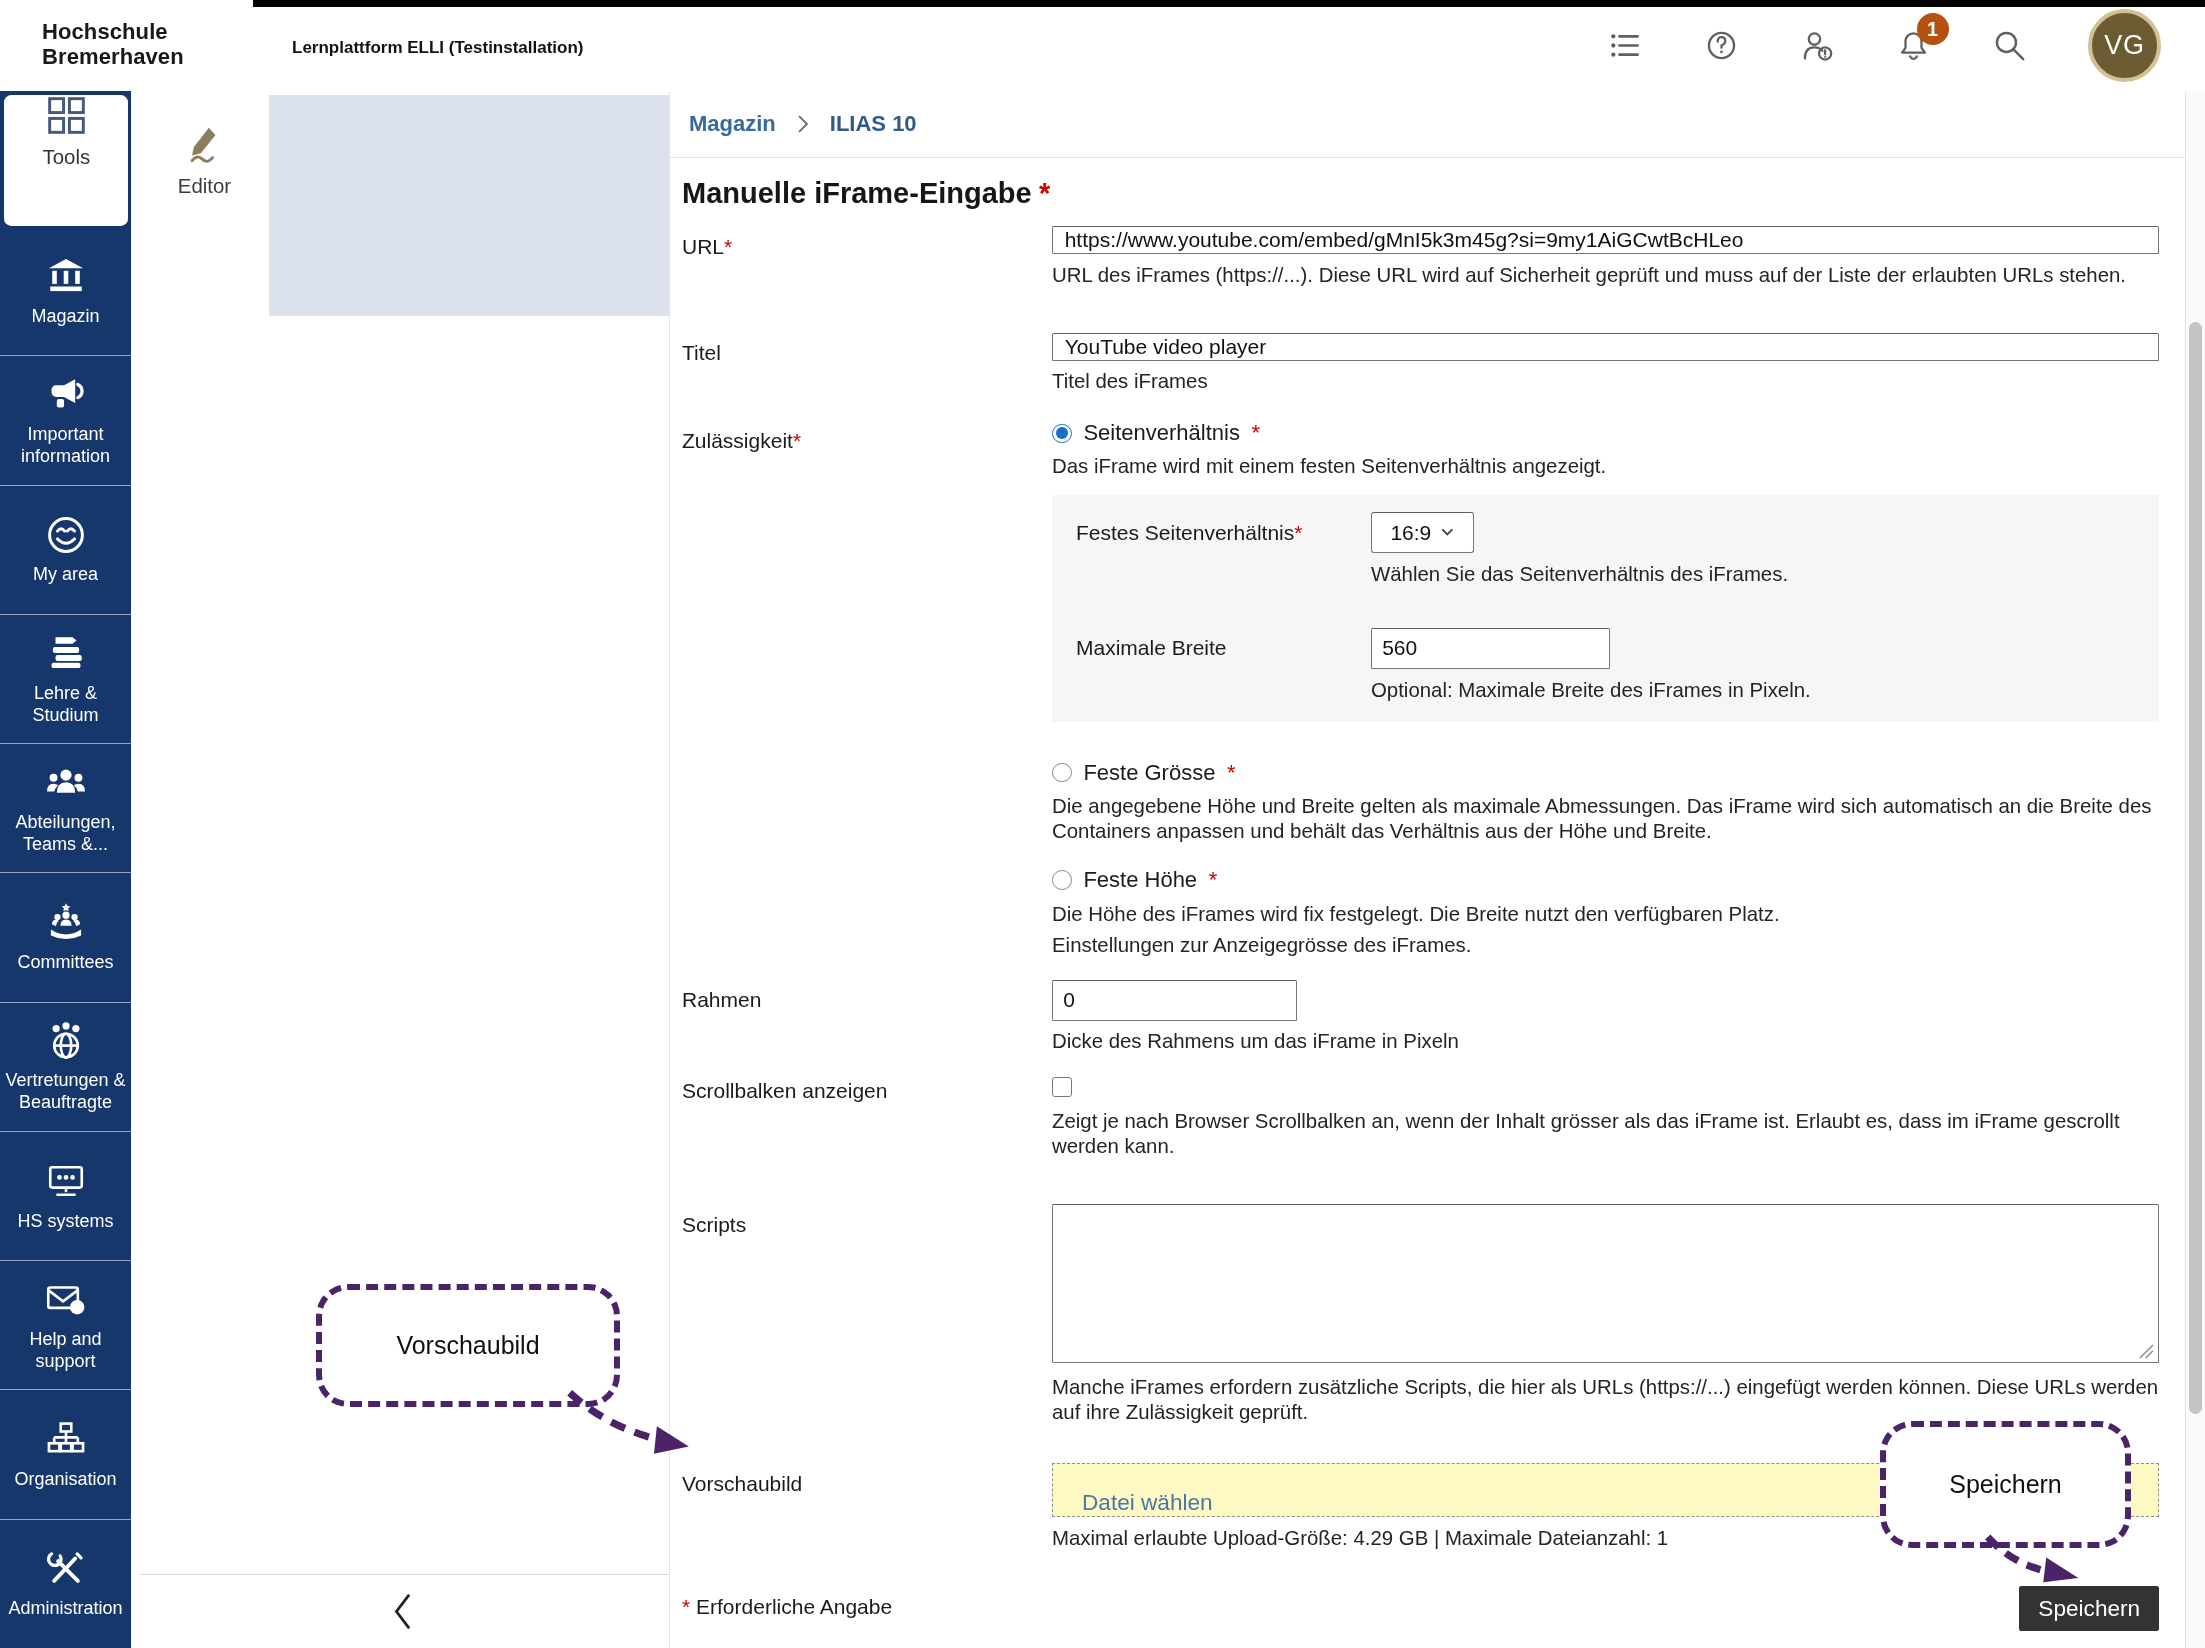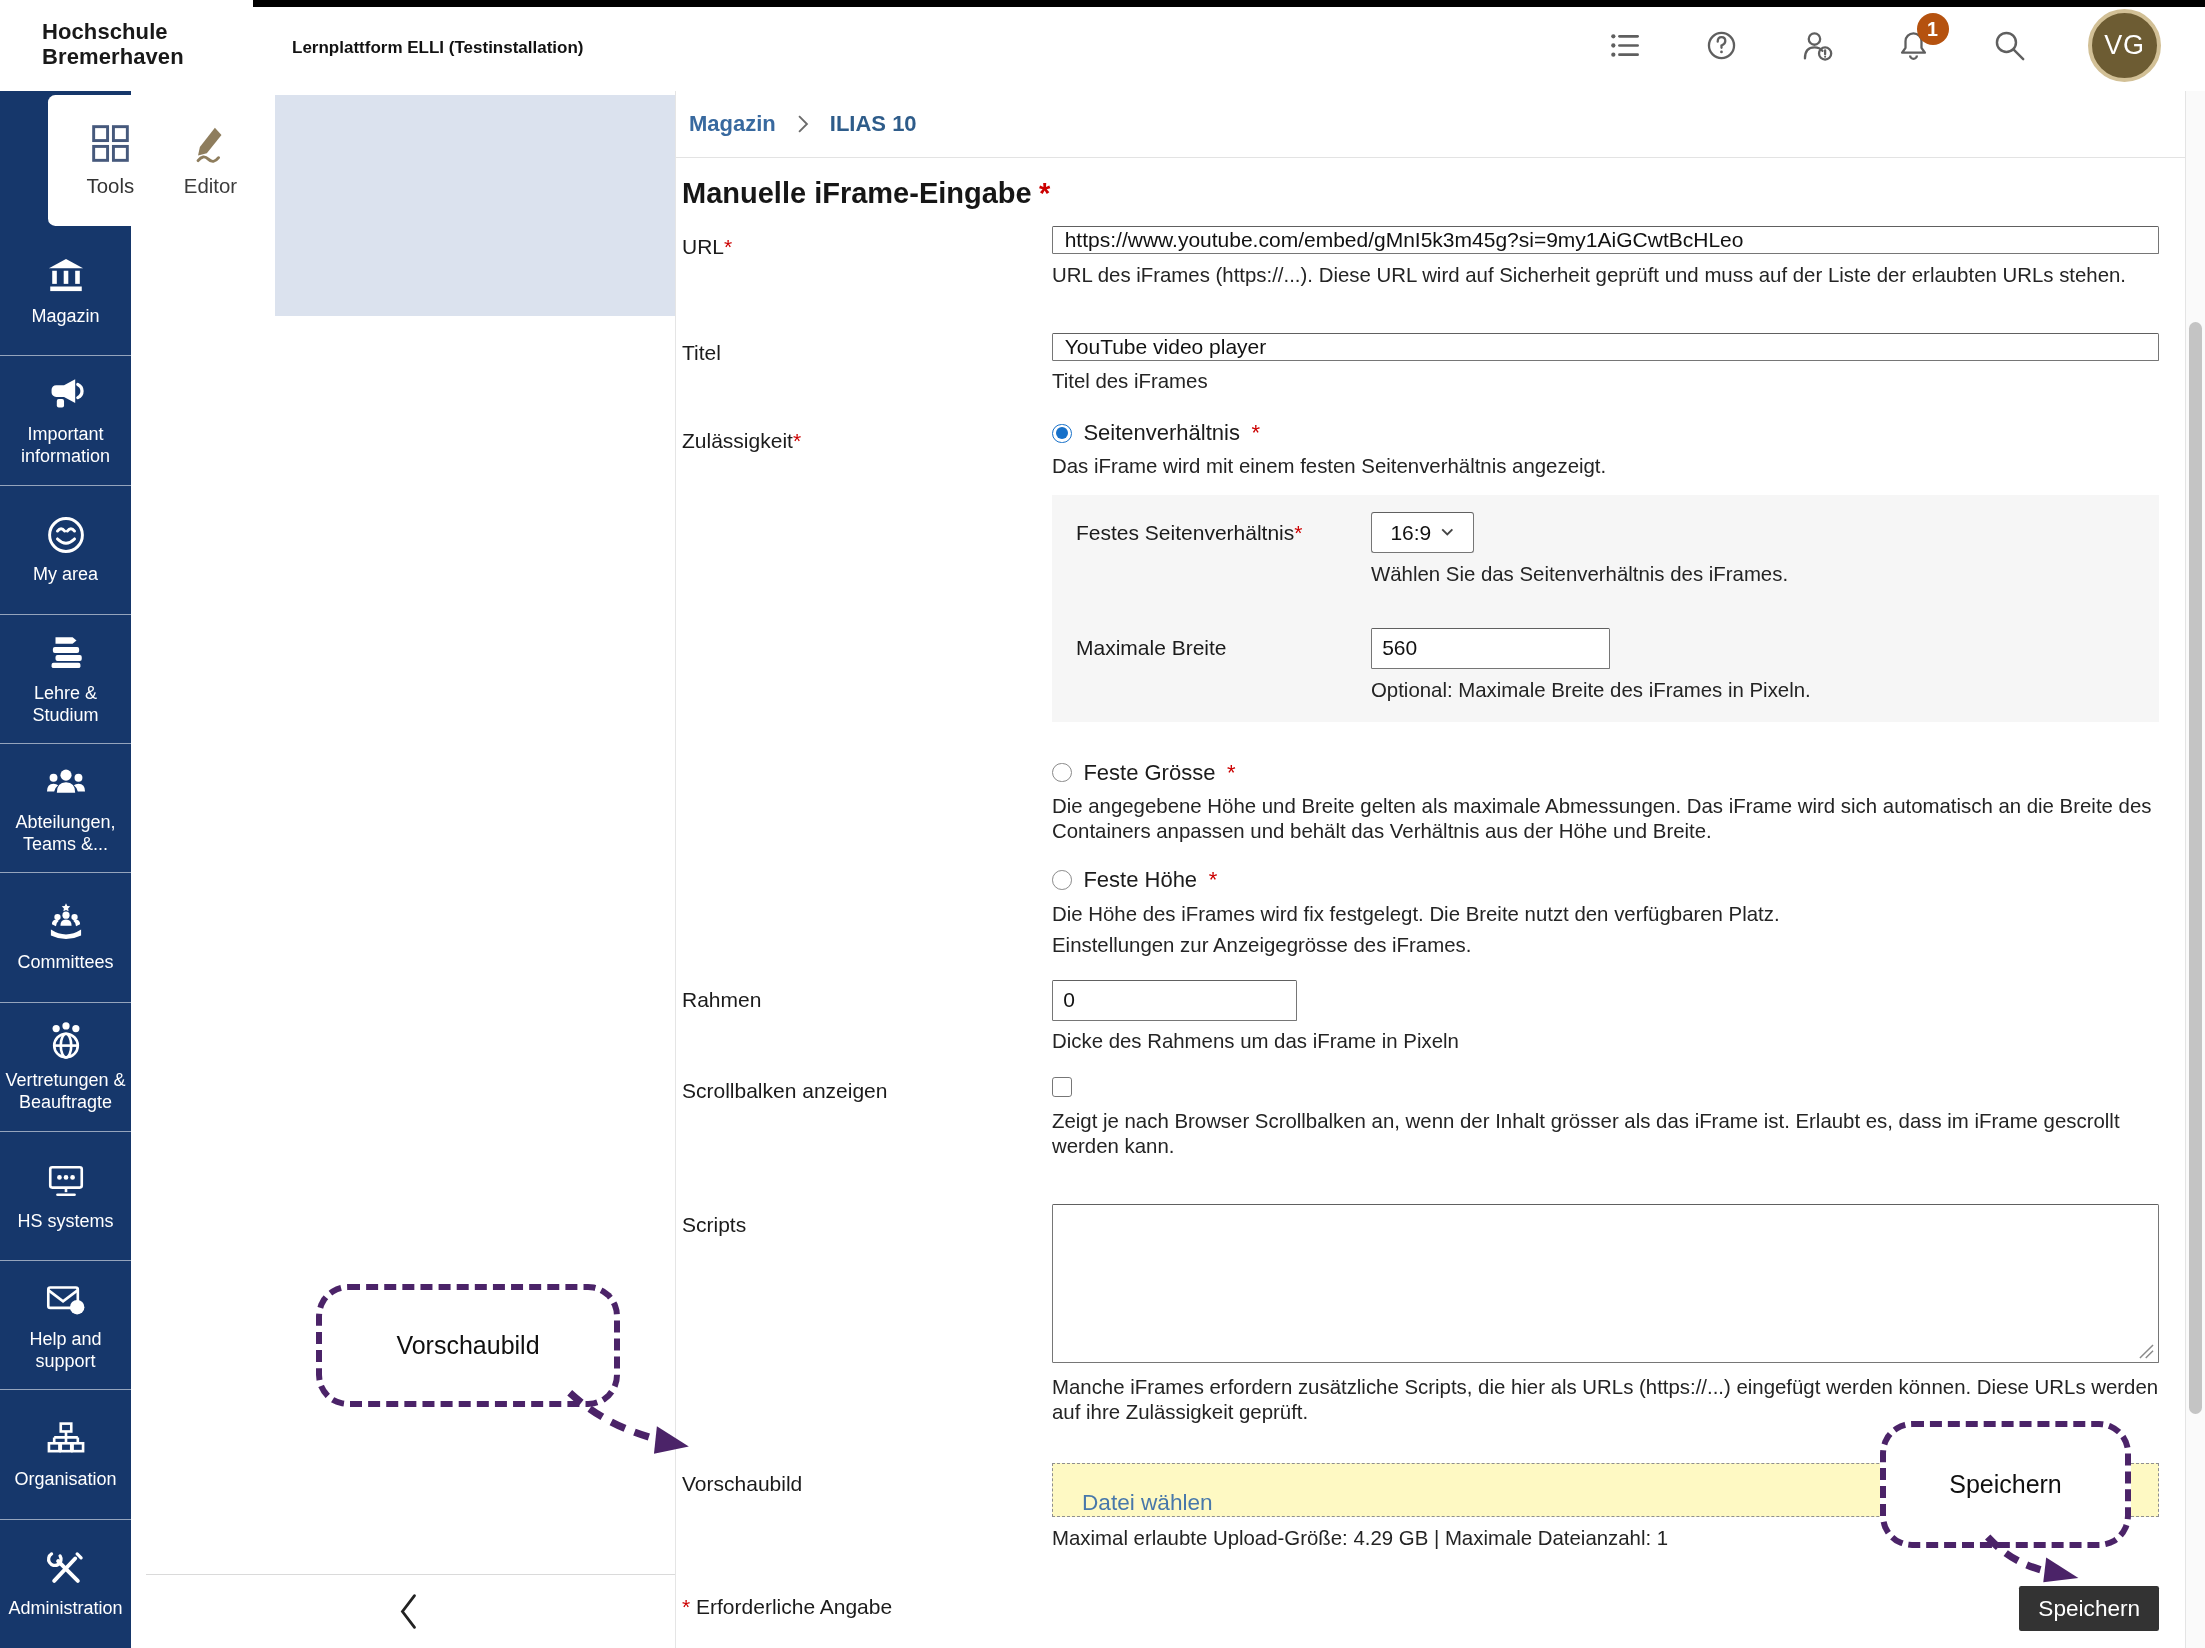--- a/index.html
+++ b/index.html
@@ -22,24 +22,24 @@
           color:#fff;font-size:27px;font-weight:400;display:flex;align-items:center;justify-content:center;letter-spacing:0.7px;cursor:pointer;}
   
   .rail{position:absolute;left:0;top:91px;bottom:0;width:131px;background:#16376b;
         display:flex;flex-direction:column;box-sizing:border-box;padding-top:136px;z-index:1;}
   .rail-item{flex:1;display:flex;flex-direction:column;align-items:center;justify-content:center;gap:7.3px;
              color:#fff;font-size:18px;line-height:22px;text-align:center;padding:0 2.2px;cursor:pointer;}
   .rail-item + .rail-item{border-top:0.7px solid rgba(255,255,255,.55);}
   .rail-item svg{width:42px;height:42px;flex:none;}
   
   .tools-card{position:absolute;left:4.4px;top:95px;width:124px;height:131px;background:#fff;border-radius:7.3px;z-index:3;
-              display:flex;flex-direction:column;align-items:center;justify-content:center;gap:10.2px;
-              font-size:20.4px;color:#333;cursor:pointer;margin-left:44px;}
-  
-  .panel{position:absolute;left:146px;top:91px;bottom:0;width:530px;background:#fff;border-right:0.7px solid #e5e5e5;box-sizing:border-box;z-index:1;}
+              display:flex;flex-direction:column;align-items:center;justify-content:flex-start;gap:10.2px;
+              font-size:20.4px;color:#333;cursor:pointer;}
+  
+  .panel{position:absolute;left:140px;top:91px;bottom:0;width:530px;background:#fff;border-right:0.7px solid #e5e5e5;box-sizing:border-box;z-index:1;}
   .editor-tab{position:absolute;left:0;top:4.4px;width:129px;height:131px;display:flex;flex-direction:column;align-items:center;justify-content:center;
               gap:10.2px;font-size:20.4px;color:#3c3c3c;cursor:pointer;}
   .preview-rect{position:absolute;left:129px;top:4.4px;right:0;height:221px;background:#dbe2ee;}
   .panel-divider{position:absolute;left:0;right:0;bottom:73px;height:0.7px;background:#dadada;}
   .collapse-btn{position:absolute;left:249px;bottom:16px;width:26px;height:41px;cursor:pointer;background:none;border:none;padding:0;}
   
   .main{position:absolute;left:661px;top:91px;right:20.4px;bottom:0;background:#fff;overflow:hidden;}
   .crumbs{height:66px;border-bottom:0.7px solid #e3e3e3;display:flex;align-items:center;padding-left:28px;gap:19px;
           font-size:22px;font-weight:700;}
   .crumb-a{color:#38699f;cursor:pointer;}

